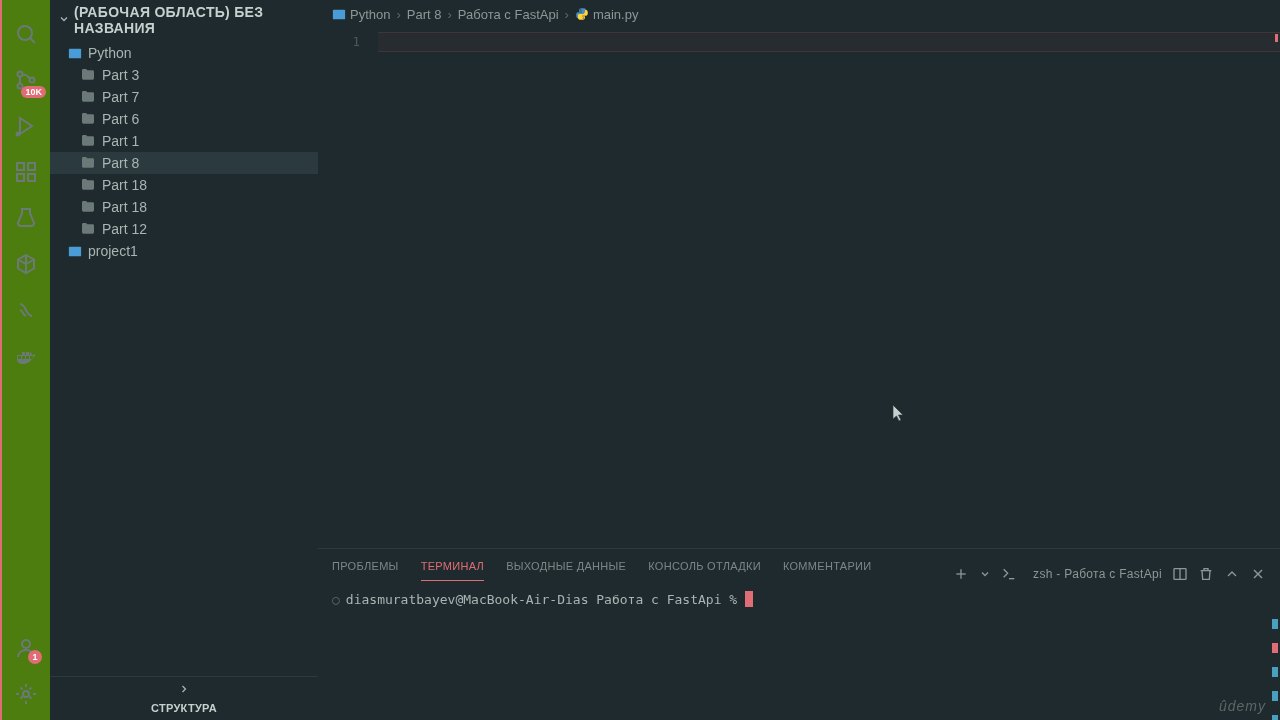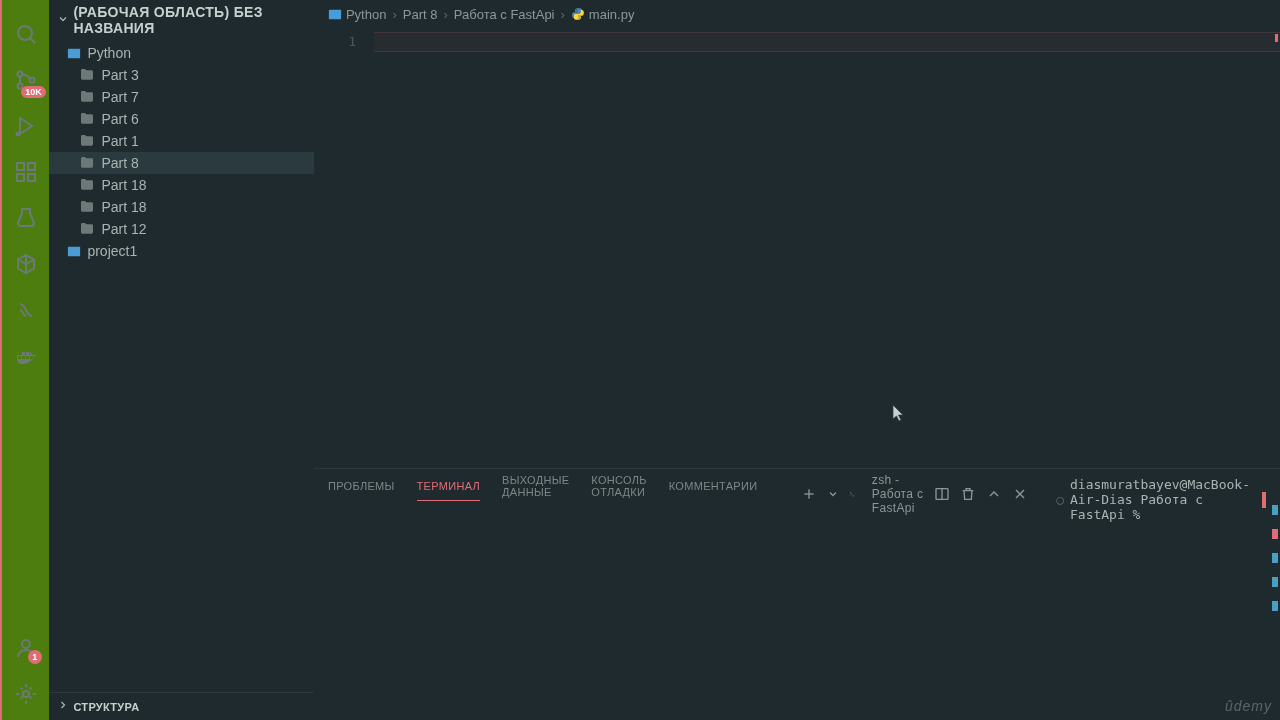--- a/index.html
+++ b/index.html
@@ -98,20 +98,21 @@
 .tree-item.selected { background: #2a3a3e; }
 .tree-item .folder-icon { color: #6b7a78; width: 16px; height: 16px; flex-shrink: 0; }
 .tree-item .proj-icon { color: #4a9cd6; width: 14px; height: 14px; flex-shrink: 0; }
 .outline-header {
   display: flex;
   align-items: center;
   padding: 6px 8px;
   gap: 4px;
   border-top: 1px solid #2a3a3e;
   cursor: pointer;
+  flex-direction: column;
 }
 .outline-header .title { font-weight: 700; font-size: 11px; letter-spacing: 0.3px; color: #c5d1ce; }
 .main {
   flex: 1;
   display: flex;
   flex-direction: column;
   background: #1e2a2e;
 }
 .breadcrumbs {
   display: flex;
@@ -154,24 +155,24 @@
 }
 .editor-hint {
   position: absolute;
   top: 6px;
   right: 2px;
   width: 3px;
   height: 8px;
   background: #e06c75;
 }
 .panel {
-  height: 252px;
+  height: 172px;
   border-top: 1px solid #2a3a3e;
   display: flex;
-  flex-direction: row;
+  flex-direction: column;
 }
 .panel-tabs {
   display: flex;
   align-items: center;
   padding: 0 14px;
   height: 34px;
   gap: 22px;
   font-size: 11px;
   letter-spacing: 0.3px;
 }
@@ -217,21 +218,21 @@
   flex-direction: column;
   gap: 14px;
 }
 .mini-indicators .ind {
   width: 6px;
   height: 10px;
 }
 .watermark {
   position: absolute;
   bottom: 6px;
-  right: 8px;
+  right: 14px;
   color: #5a6866;
   font-size: 14px;
   font-style: italic;
   letter-spacing: 1px;
 }
 .cursor-img { position: absolute; top: 404px; left: 892px; font-size: 14px; color: #c5d1ce; pointer-events: none; }
 </style>
 </head>
 <body>
 

